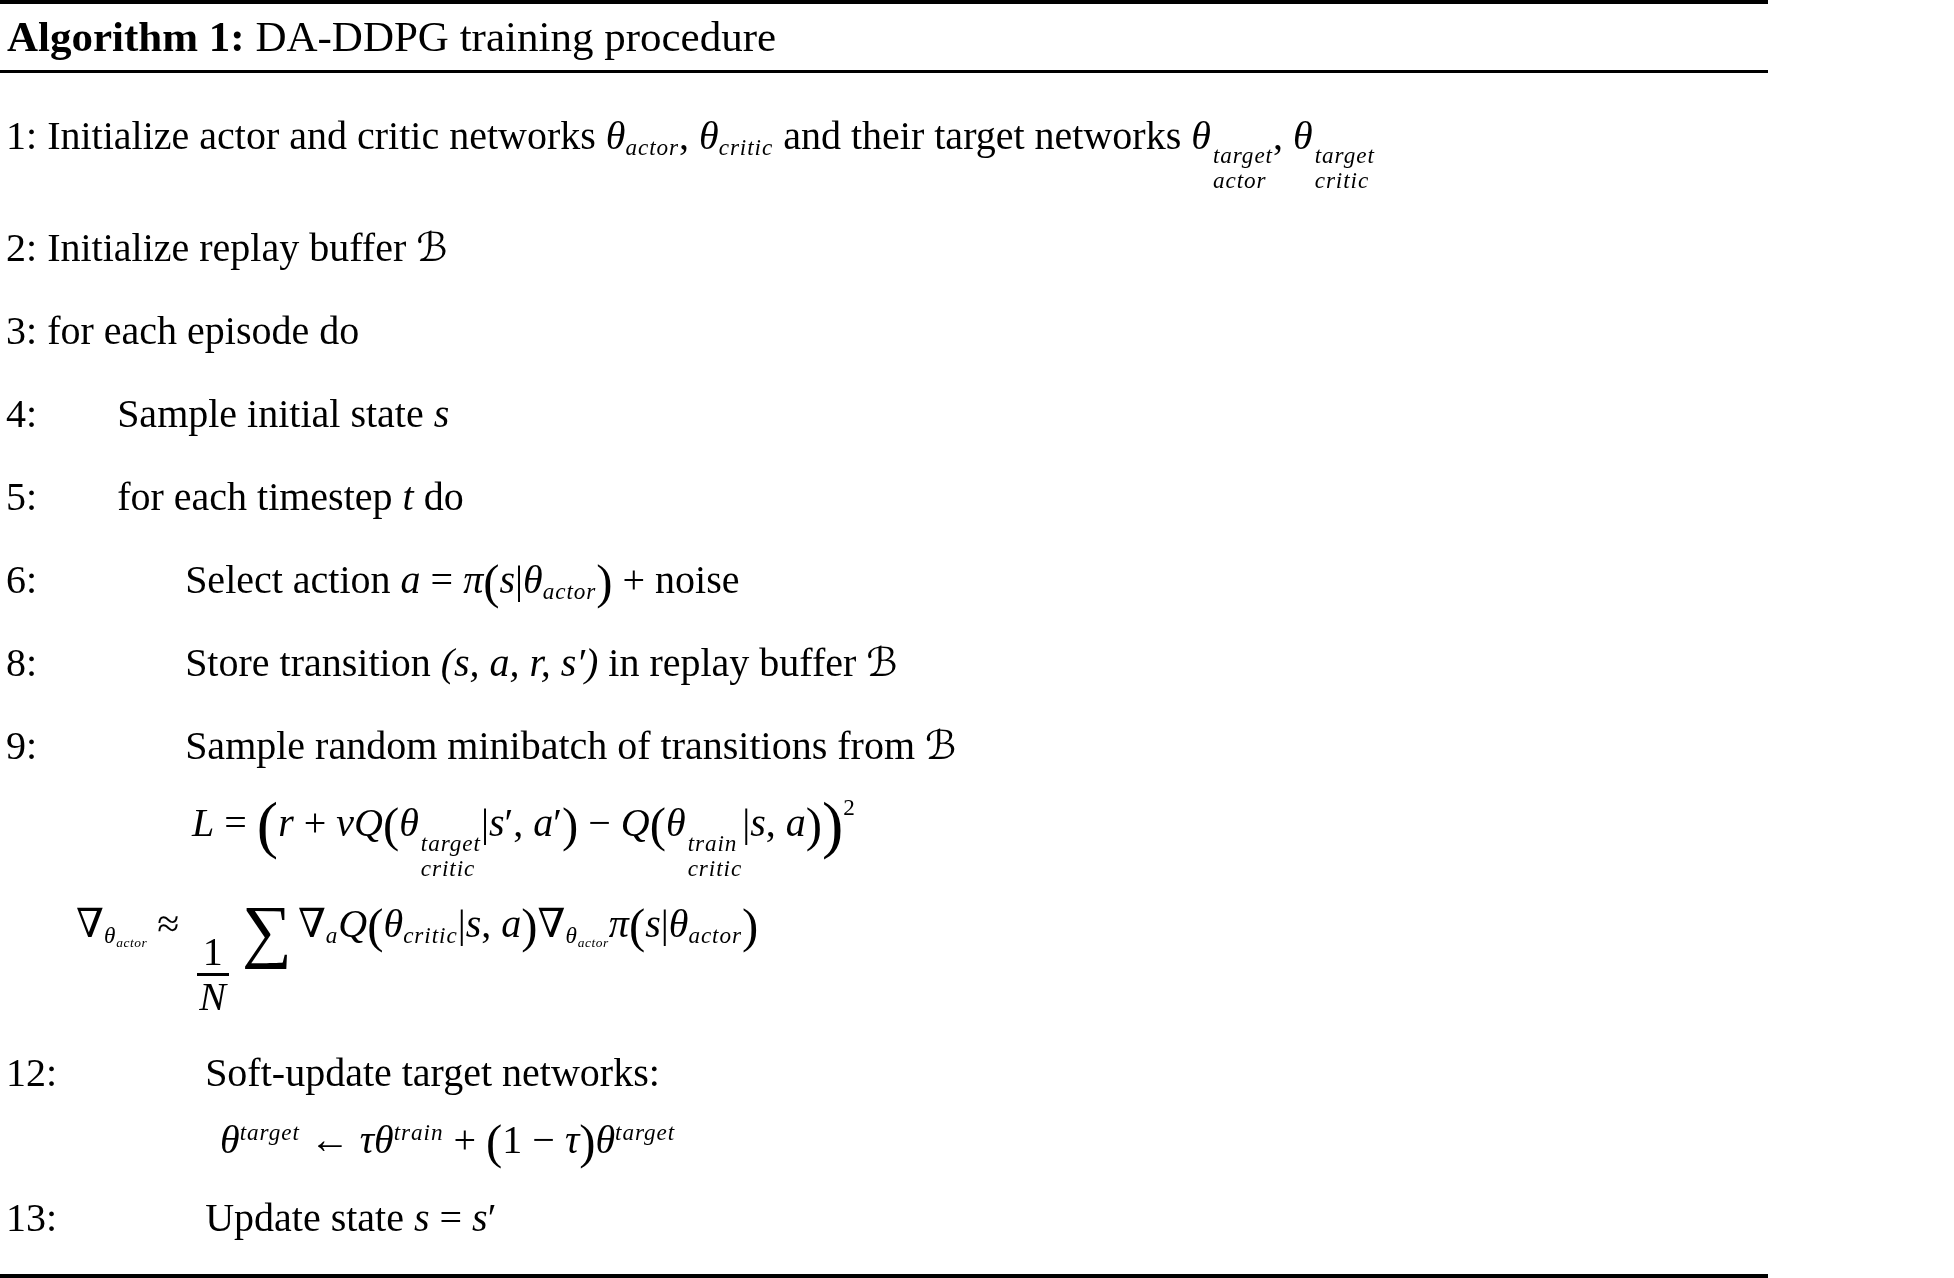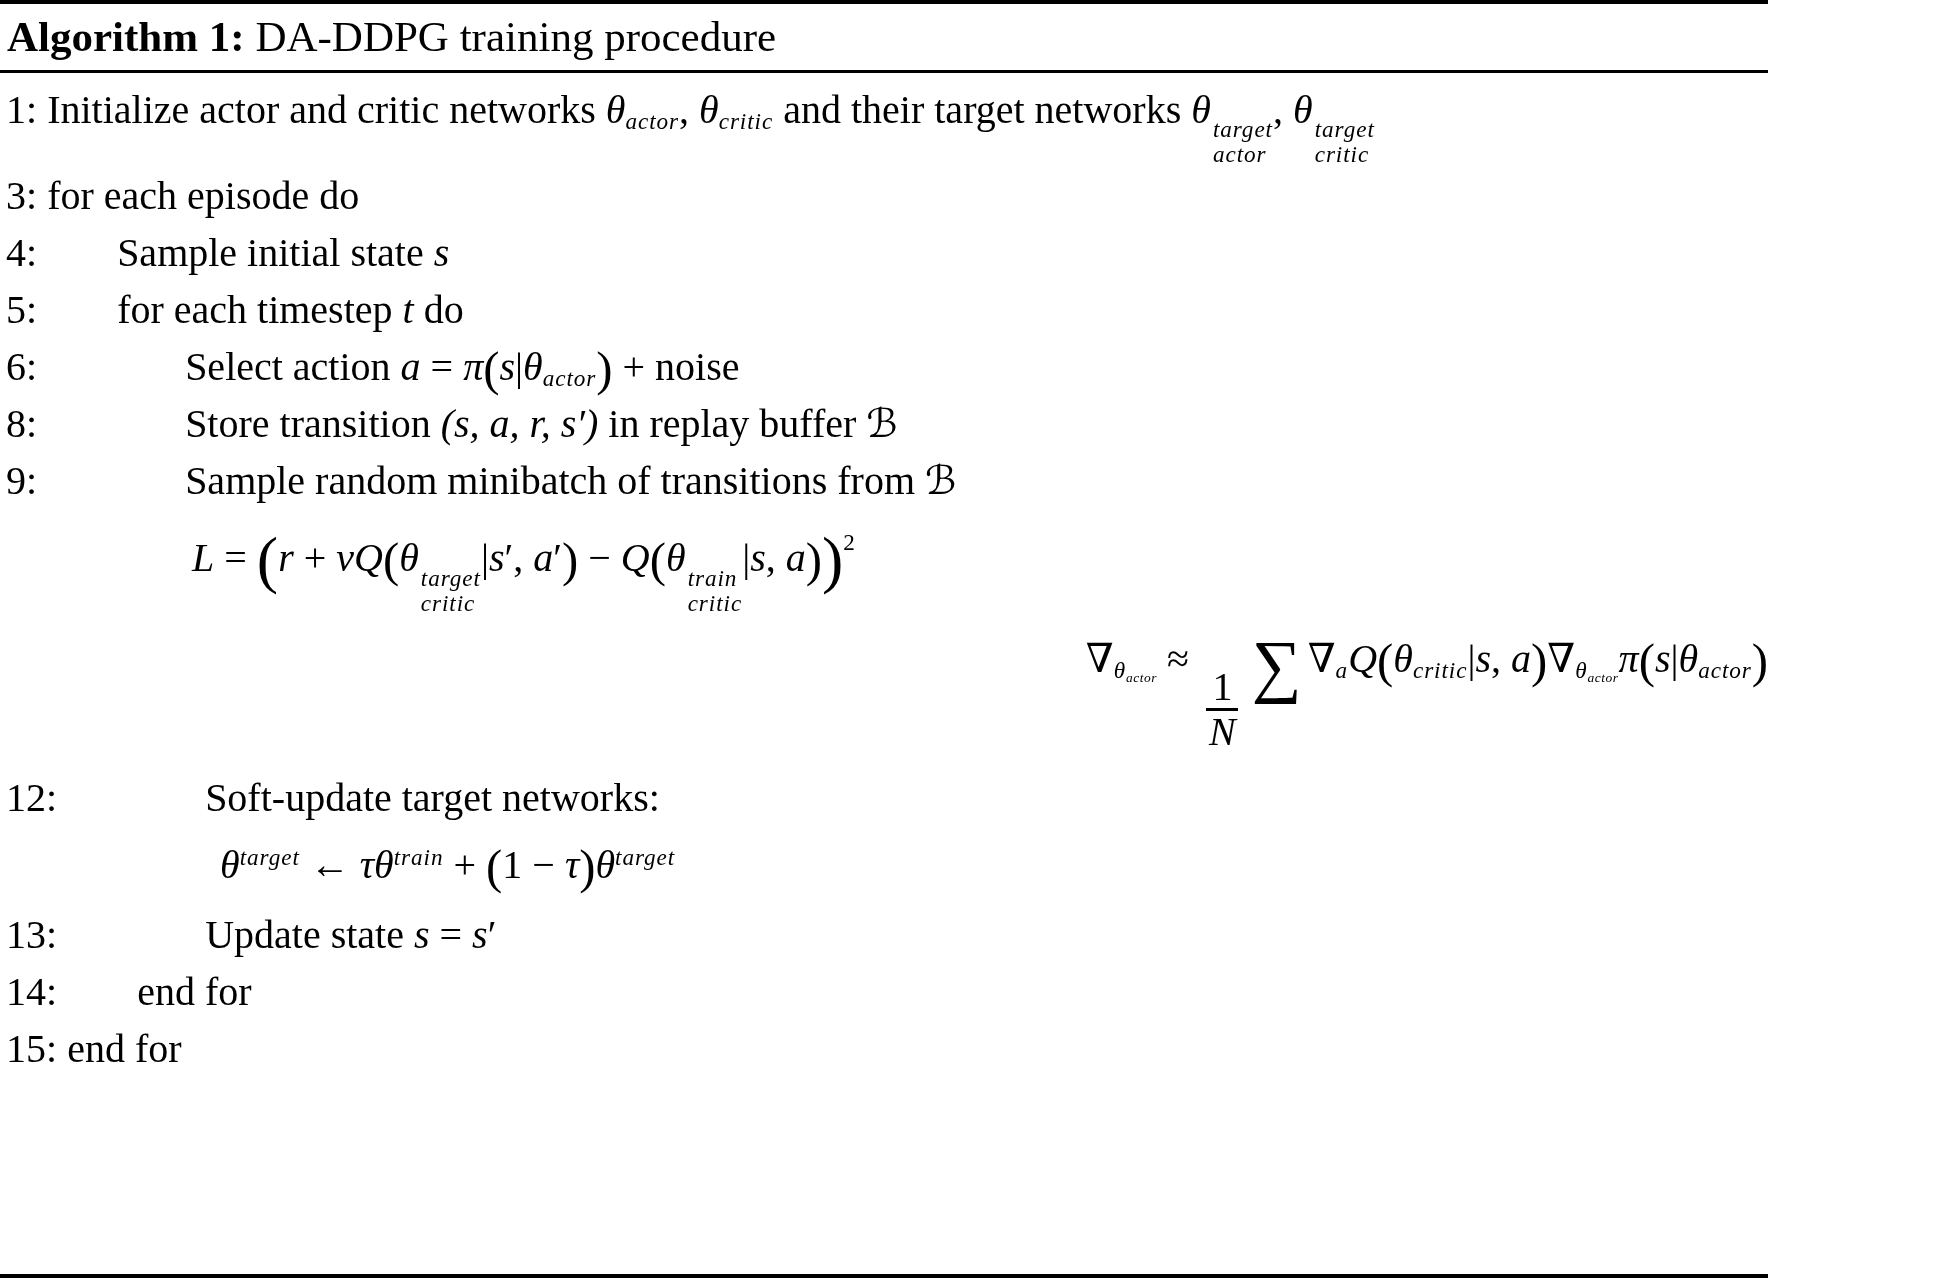--- a/index.html
+++ b/index.html
@@ -12,24 +12,24 @@
     overflow: hidden;
   }
   .title {
     font-size: 43px; line-height: 1.18;
     padding: 8px 10px 7px 7px;
     border-bottom: 3px solid #000;
     white-space: nowrap;
   }
   .title .bold { font-weight: bold; }
   .body { padding: 8px 0 0 6px; font-size: 40px; }
-  .line { line-height: 57px; white-space: nowrap; }
+  .line { line-height: 57px; white-space: nowrap; margin-top: 26px; }
   .frow { line-height: 1.15; white-space: nowrap; }
   .fa { margin: 26px 0 20px 186px; }
-  .fb { margin: 16px 0 16px 114px; text-align: right; }
+  .fb { margin: 16px 0 16px 70px; }
   .fc { margin: 16px 8px 18px 214px; }
   .gap { display: inline-block; }
   .g0 { width: 10px; }
   .g1 { width: 80px; }
   .g2 { width: 148px; }
   .b { font-weight: normal; }
   .i { font-style: italic; }
   .scr {
     font-family: "DejaVu Sans", "DejaVu Serif", "Liberation Serif", serif;
   }
@@ -60,20 +60,21 @@
     <span class="bold">Algorithm 1:</span><span> DA-DDPG training procedure</span>
   </div>
   <div class="body">
       <div class="line"><span class="num">1:</span><span class="gap g0"></span><span>Initialize actor and critic networks </span><span class="i">θ<sub><span class="i">actor</span></sub></span><span>, </span><span class="i">θ<sub><span class="i">critic</span></sub></span><span> and their target networks </span><span class="i">θ<span class="ss">
             <span class="ssup"><span class="i">target</span></span>
             <span class="ssub"><span class="i">actor</span></span>
           </span></span><span>, </span><span class="i">θ<span class="ss">
             <span class="ssup"><span class="i">target</span></span>
             <span class="ssub"><span class="i">critic</span></span>
           </span></span></div>
+      <div class="line"><span class="num">2:</span><span class="gap g0"></span><span>Initialize replay buffer </span><span class="scr">ℬ</span></div>
       <div class="line"><span class="num">3:</span><span class="gap g0"></span><span class="b">for</span><span> each episode </span><span class="b">do</span></div>
       <div class="line"><span class="num">4:</span><span class="gap g1"></span><span>Sample initial state </span><span class="i">s</span></div>
       <div class="line"><span class="num">5:</span><span class="gap g1"></span><span class="b">for</span><span> each timestep </span><span class="i">t</span><span> </span><span class="b">do</span></div>
       <div class="line"><span class="num">6:</span><span class="gap g2"></span><span>Select action </span><span class="i">a</span><span> = </span><span class="i">π</span><span class="p1">(</span><span class="i">s</span><span>|</span><span class="i">θ<sub><span class="i">actor</span></sub></span><span class="p1">)</span><span> + noise</span></div>
       <div class="line"><span class="num">8:</span><span class="gap g2"></span><span>Store transition </span><span class="i">(s, a, r, s′)</span><span> in replay buffer </span><span class="scr">ℬ</span></div>
       <div class="line"><span class="num">9:</span><span class="gap g2"></span><span>Sample random minibatch of transitions from </span><span class="scr">ℬ</span></div>
       <div class="frow fa"><span class="i">L</span><span> = </span><span class="big">(</span><span class="i">r</span><span> + </span><span class="i">ν</span><span class="i">Q</span><span class="p1">(</span><span class="i">θ<span class="ss">
             <span class="ssup"><span class="i">target</span></span>
             <span class="ssub"><span class="i">critic</span></span>
           </span></span><span>|</span><span class="i">s</span><span>′</span><span>, </span><span class="i">a</span><span>′</span><span class="p1">)</span><span> − </span><span class="i">Q</span><span class="p1">(</span><span class="i">θ<span class="ss">

